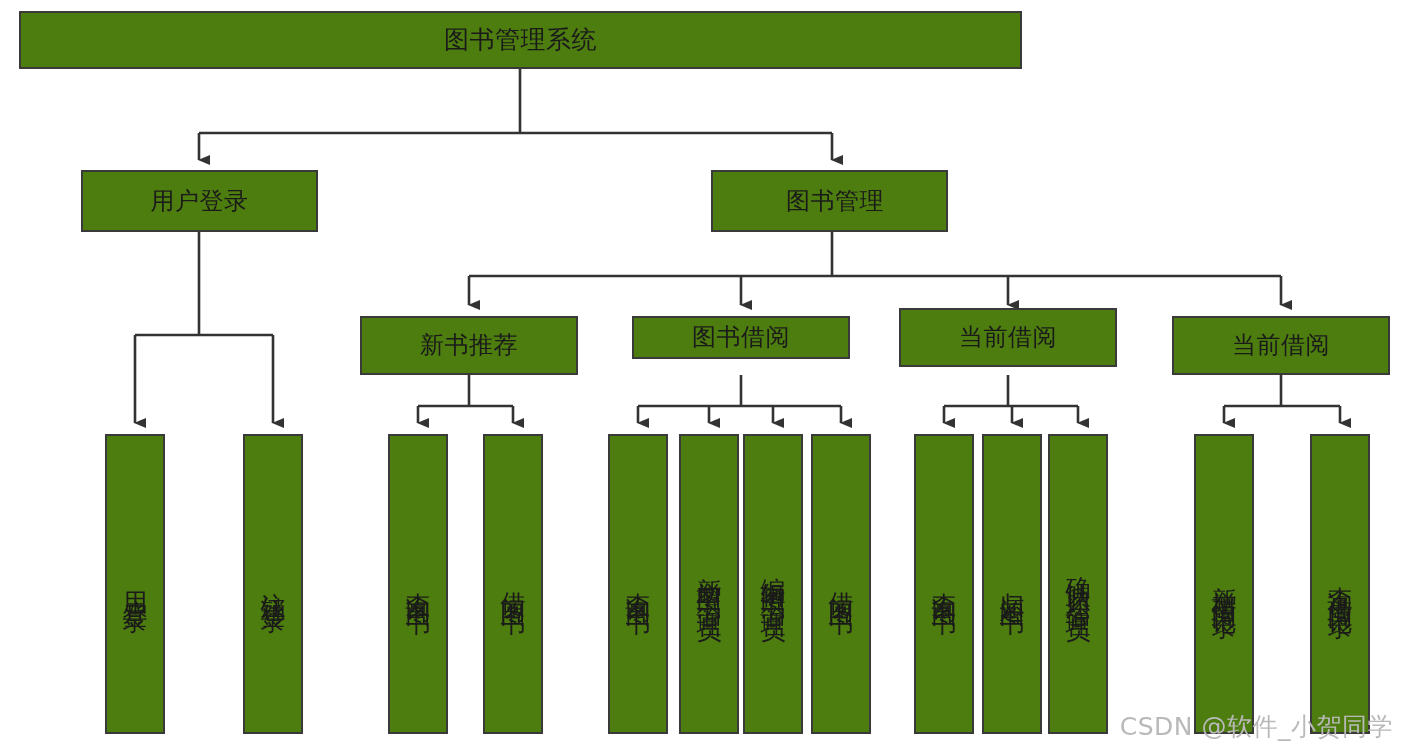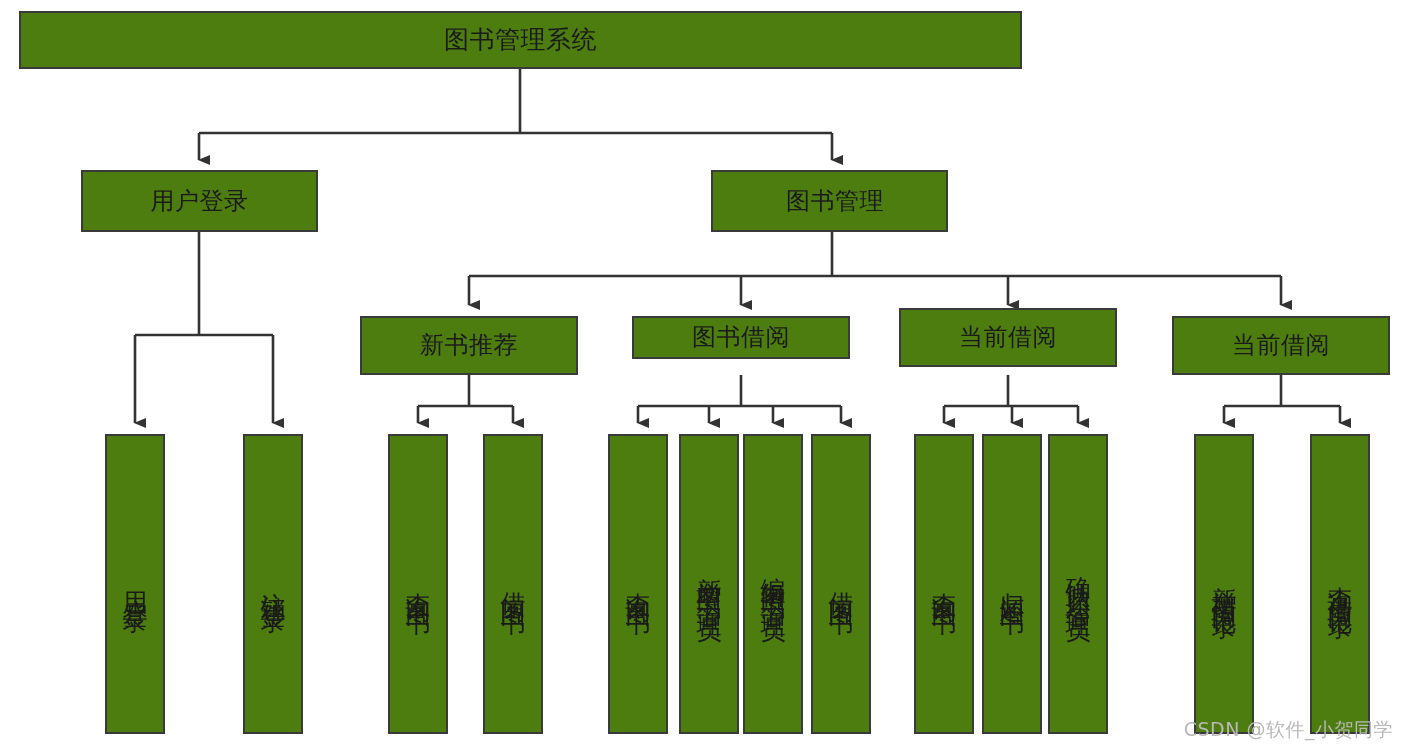--- a/index.html
+++ b/index.html
@@ -62,21 +62,21 @@
   }
   
   .node.v{
     align-items:center;
   }
   
   #watermark{
     position:absolute;
     right:12px;
     bottom:4px;
-    font-size:19px;
+    font-size:25px;
     color:#b9b9b9;
     letter-spacing:0.5px;
     white-space:nowrap;
     z-index:5;
     font-family:"DejaVu Sans","Liberation Sans",sans-serif;
   }
 </style>
 </head>
 <body>
 

